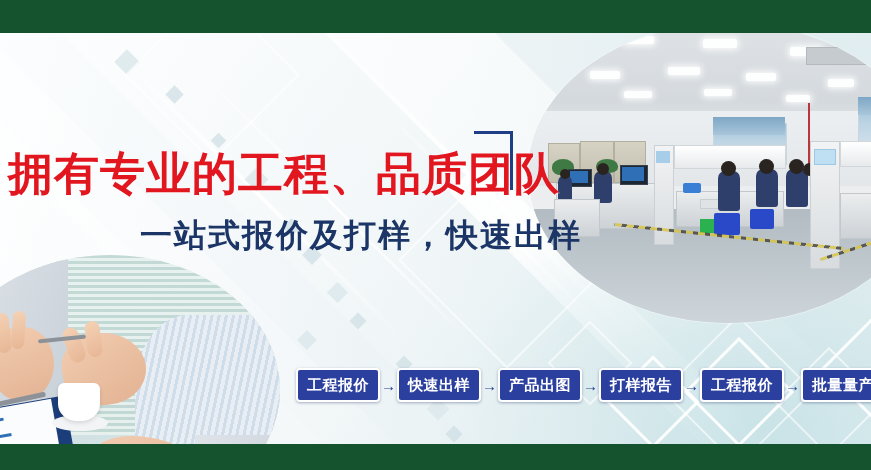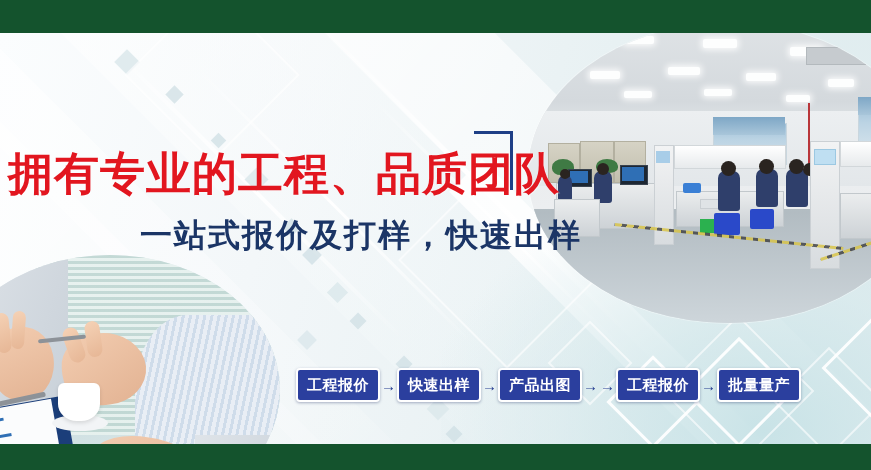--- a/index.html
+++ b/index.html
@@ -289,20 +289,21 @@
     <div id="bracket"></div>
     <div id="subhead">一站式报价及打样，快速出样</div>
 
     <div id="flow">
         <div class="badge">工程报价</div>
         <div class="arrow">→</div>
         <div class="badge">快速出样</div>
         <div class="arrow">→</div>
         <div class="badge">产品出图</div>
         <div class="arrow">→</div>
+        <div class="badge">打样报告</div>
         <div class="arrow">→</div>
         <div class="badge">工程报价</div>
         <div class="arrow">→</div>
         <div class="badge">批量量产</div>
       </div>
 
   </div>
 </div>
 
 </body></html>

